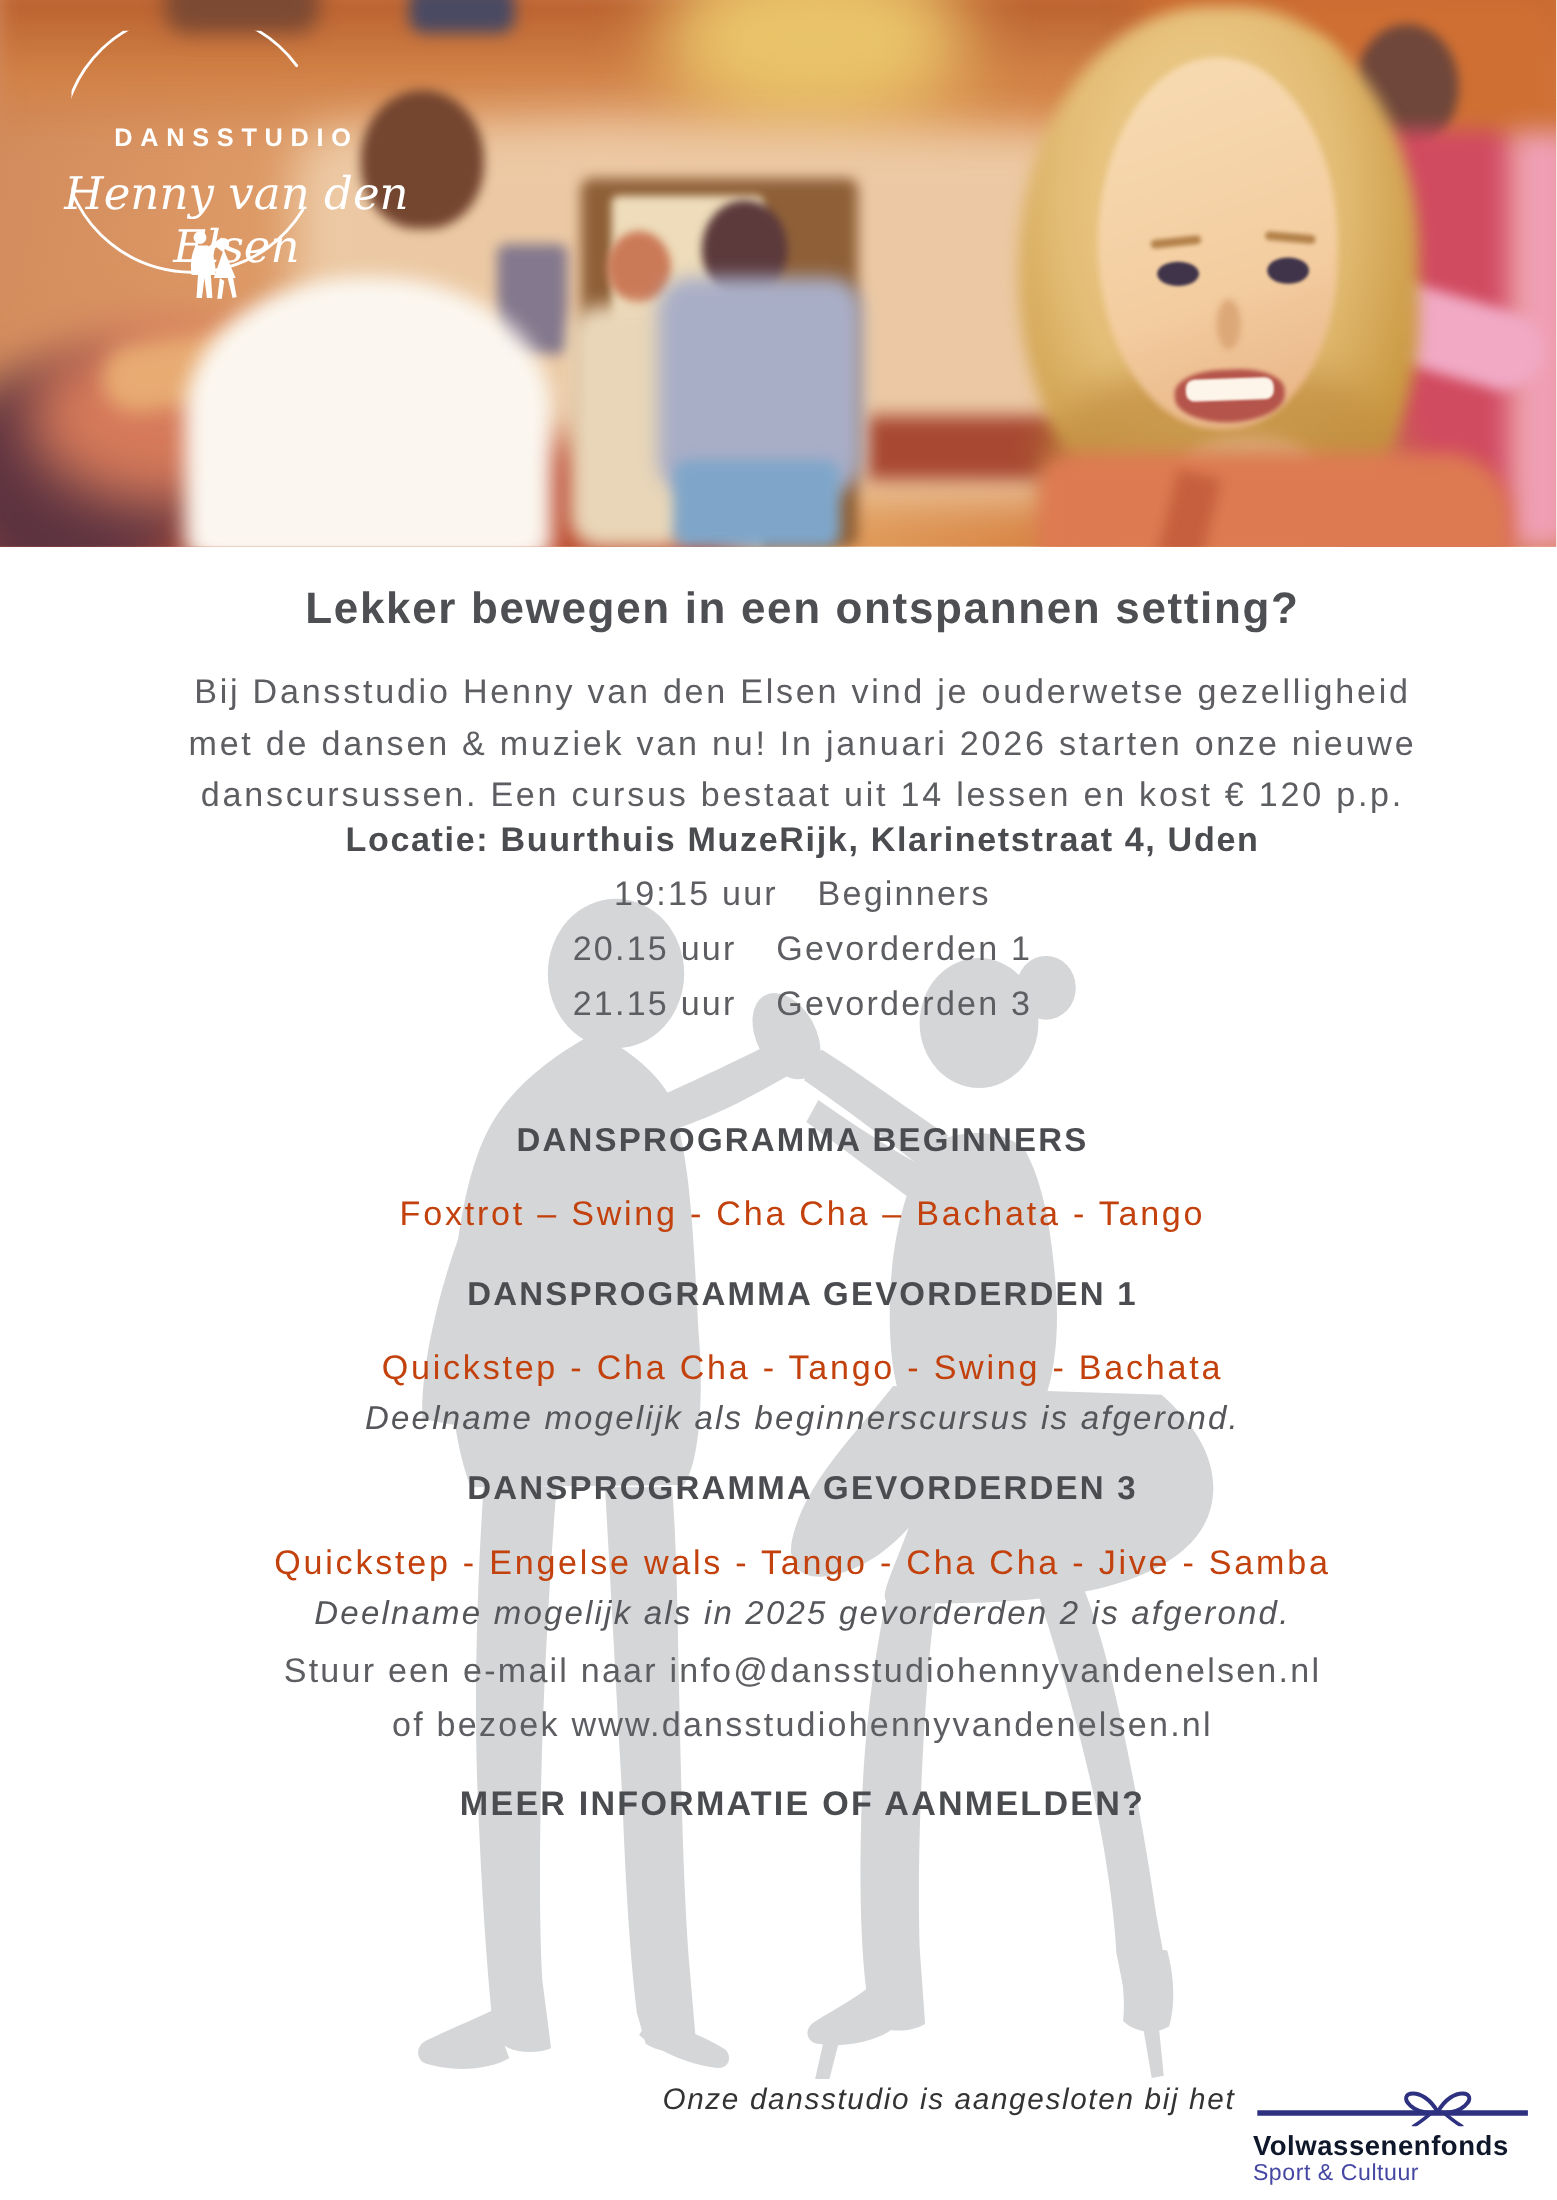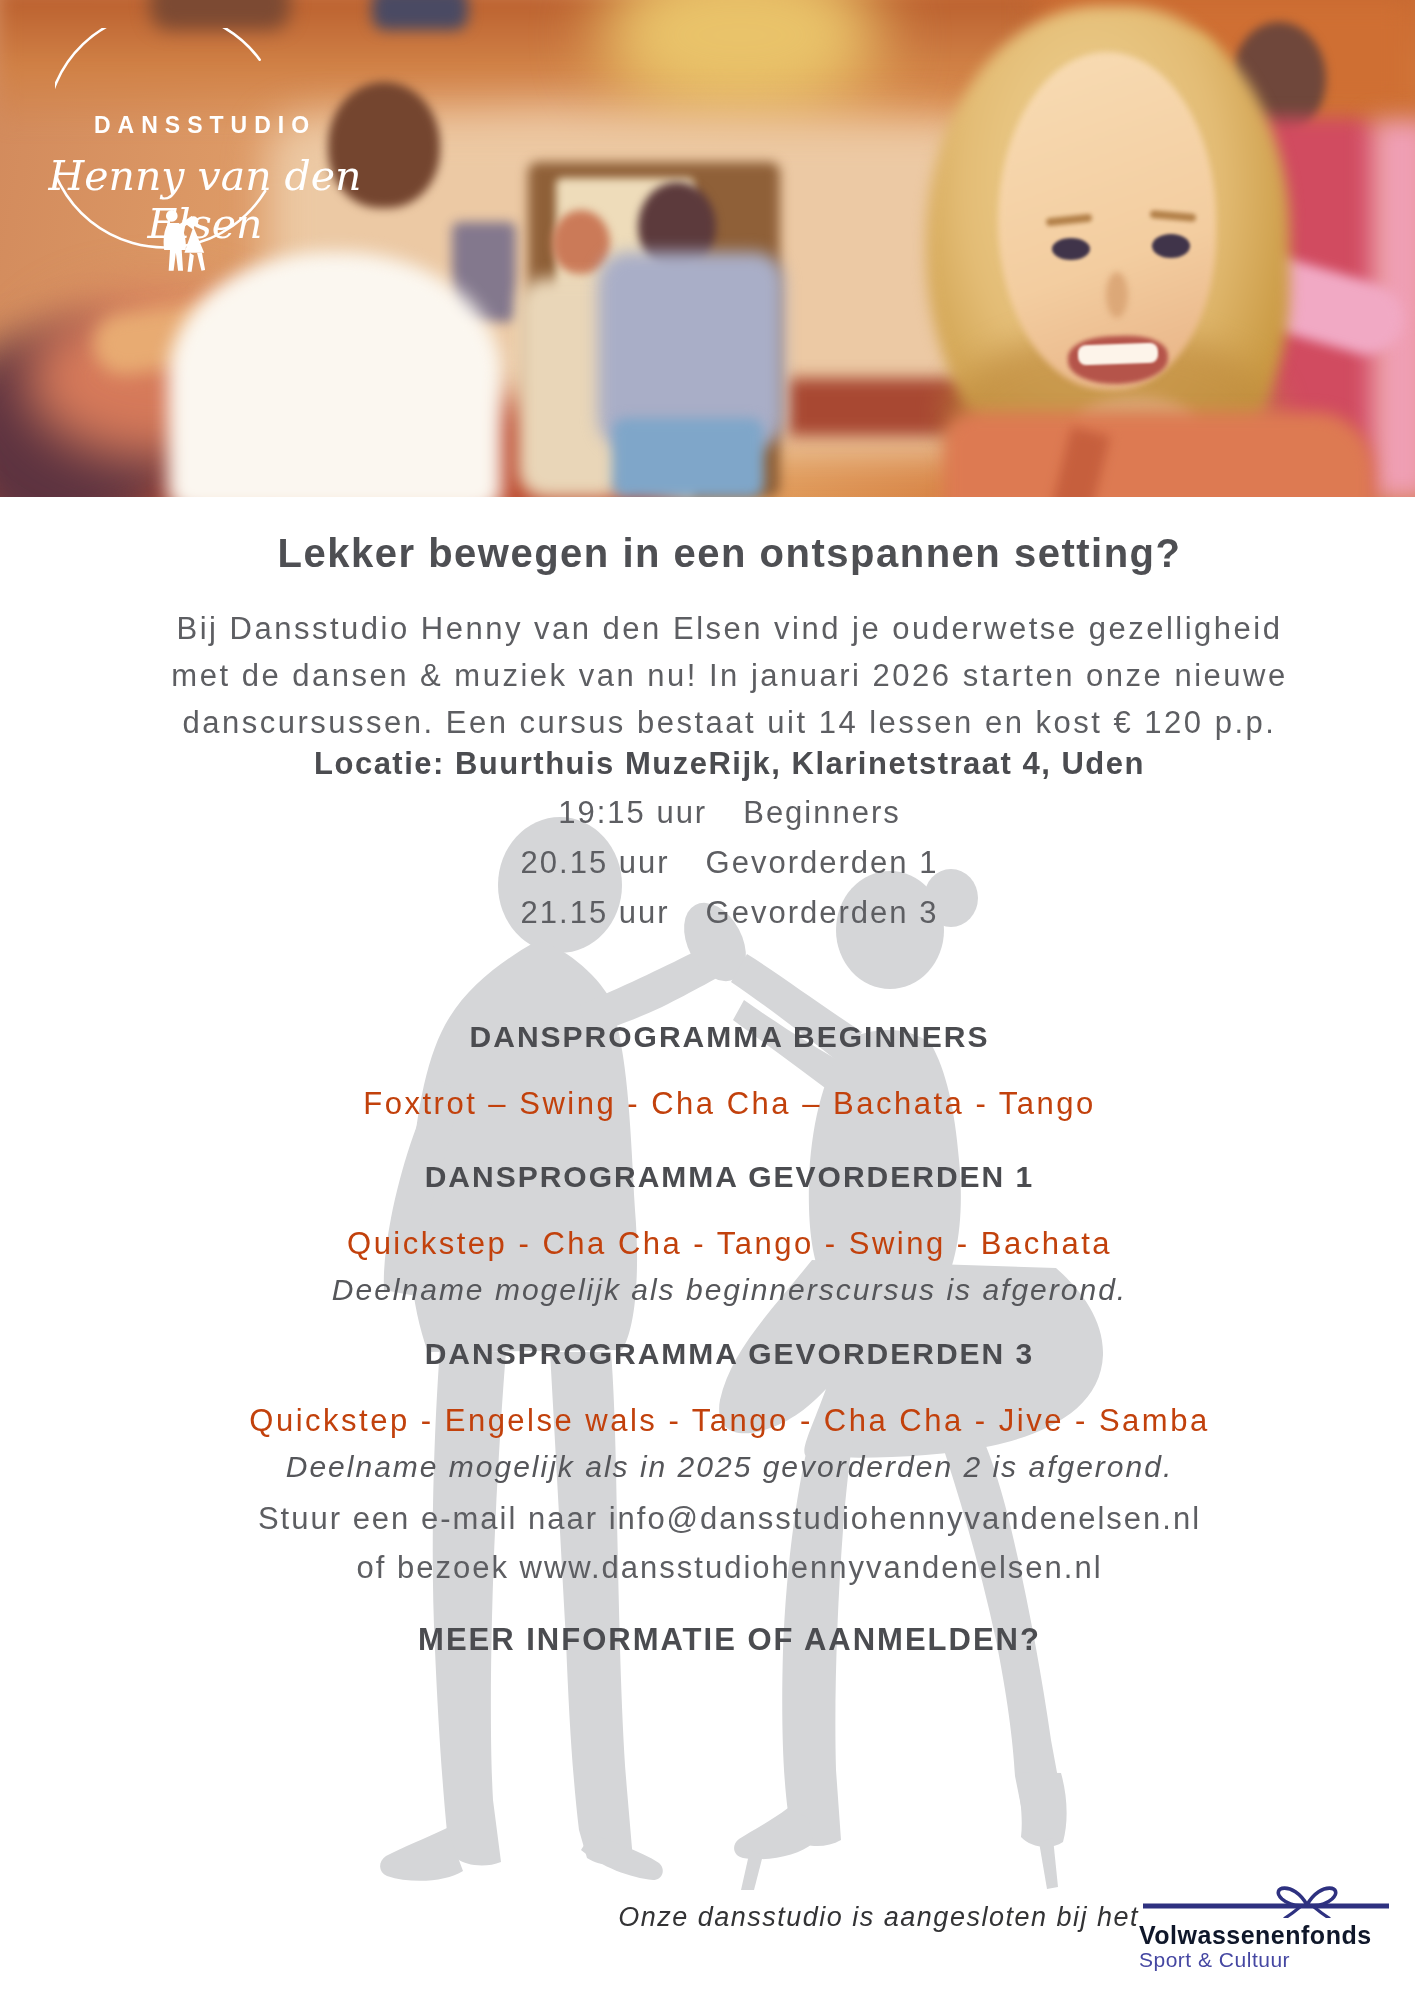--- a/index.html
+++ b/index.html
@@ -48,21 +48,21 @@
   .b-browL{left:1046px;top:216px;width:46px;height:8px;background:#b3814a;border-radius:4px;filter:blur(2px);transform:rotate(-6deg);}
   .b-browR{left:1150px;top:212px;width:46px;height:8px;background:#b3814a;border-radius:4px;filter:blur(2px);transform:rotate(5deg);}
   .b-nose{left:1106px;top:272px;width:22px;height:46px;background:#dca878;border-radius:50%;filter:blur(3px);}
   .b-mouth{left:1068px;top:336px;width:100px;height:48px;background:#b5544a;border-radius:50% 50% 60% 60%;filter:blur(2px);transform:rotate(-2deg);}
   .b-teeth{left:1078px;top:344px;width:80px;height:20px;background:#fdf4ea;border-radius:8px;filter:blur(1px);transform:rotate(-2deg);}
   .b-chin{left:1076px;top:396px;width:120px;height:62px;background:#ddab7c;border-radius:50%;filter:blur(7px);opacity:.8;}
   .b-top{left:944px;top:412px;width:430px;height:100px;background:#dd7a52;border-radius:30px 60px 0 0;filter:blur(8px);}
   .b-lapel{left:1060px;top:430px;width:40px;height:90px;background:#c65f3d;filter:blur(6px);transform:rotate(14deg);}
 
   
-  .logo{position:absolute;left:55px;top:28px;width:300px;height:300px;color:#ffffff;}
+  .logo{position:absolute;left:65px;top:28px;width:300px;height:300px;color:#ffffff;}
   .logo svg.ring{position:absolute;left:0;top:0;}
   .logo-studio{position:absolute;left:-30px;right:-30px;top:84px;text-align:center;
       font-size:23px;font-weight:bold;letter-spacing:7px;color:#fff;}
   .logo-script{position:absolute;left:-55px;right:-55px;top:124px;text-align:center;
       font-family:"DejaVu Serif",serif;font-style:italic;font-size:41px;color:#fff;}
   .logo-couple{position:absolute;left:96px;top:178px;}
 
   
   .content{position:absolute;left:0;top:497px;width:1415px;height:1503px;}
   .watermark{position:absolute;left:250px;top:293px;width:880px;height:1130px;z-index:0;}
@@ -77,21 +77,21 @@
   .sched-line .t{margin-right:36px;}
   .sched-list{margin-top:6px;}
   .prog-h{font-size:30px;font-weight:bold;color:#4b4c50;letter-spacing:2px;}
   .p1{margin-top:82px;} .p2{margin-top:38px;} .p3{margin-top:30px;}
   .dances{margin-top:32px;font-size:31px;color:#c2410c;letter-spacing:2.5px;}
   .note{margin-top:11px;font-size:30px;font-style:italic;color:#55565a;letter-spacing:2px;}
   .info-h{margin-top:30px;font-size:31px;font-weight:bold;color:#4b4c50;letter-spacing:2px;}
   .contact{margin-top:10px;font-size:31px;line-height:49px;color:#5d5e62;letter-spacing:2px;}
 
   
-  .page-footer{position:absolute;right:20px;bottom:28px;display:flex;align-items:center;z-index:2;}
+  .page-footer{position:absolute;right:20px;bottom:12px;display:flex;align-items:flex-start;gap:16px;z-index:2;}
   .affiliation{font-size:27px;font-style:italic;color:#333335;letter-spacing:1.5px;margin-bottom:16px;white-space:nowrap;}
   .fund{width:256px;}
   .fund-name{font-size:25px;font-weight:bold;color:#0f172a;letter-spacing:.5px;line-height:26px;}
   .fund-sub{font-size:21px;color:#4547a2;letter-spacing:.5px;line-height:24px;}
 </style>
 </head>
 <body>
 
 <div class="page">
 

